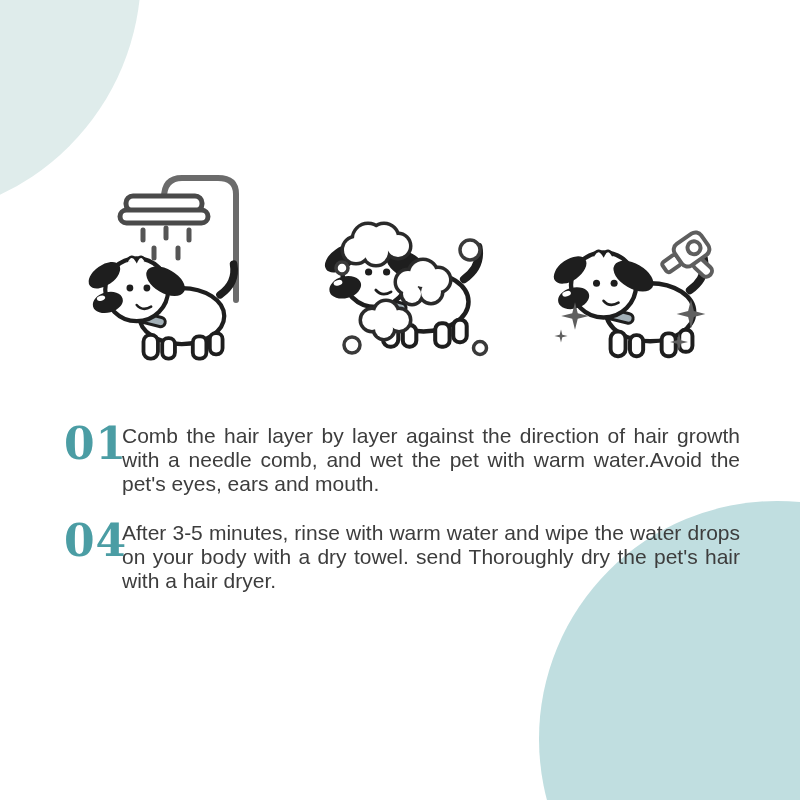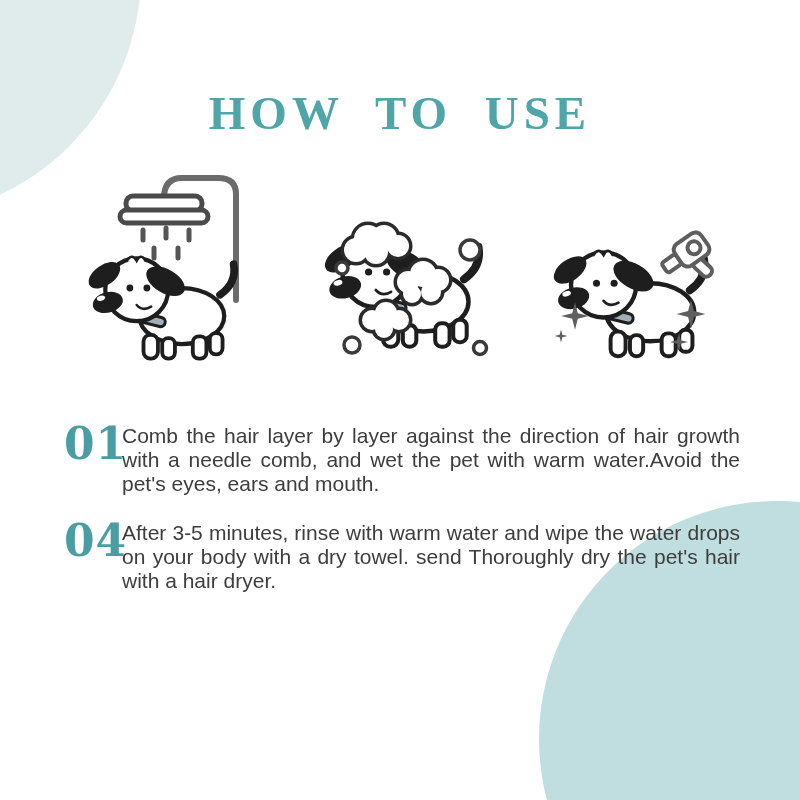--- a/index.html
+++ b/index.html
@@ -25,21 +25,20 @@
   .hidden-defs{position:absolute;width:0;height:0;}
 </style>
 </head>
 <body>
 
 <div class="canvas">
 
   <div class="decor-circle circle-tl"></div>
   <div class="decor-circle circle-br"></div>
 
-  <h1 class="page-title">HOW TO USE</h1>
 
   <svg class="hidden-defs" aria-hidden="true">
     <defs>
       <g id="dog-shape">
         <path d="M160,48 Q180,34 176,12" fill="none" stroke="#1e1e1e" stroke-width="9" stroke-linecap="round"></path>
         <ellipse cx="115" cy="73" rx="50" ry="33" fill="#fff" stroke="#1e1e1e" stroke-width="5"></ellipse>
         <rect x="70" y="95" width="17" height="28" rx="8" fill="#fff" stroke="#1e1e1e" stroke-width="4.5"></rect>
         <rect x="92" y="99" width="15" height="24" rx="7" fill="#fff" stroke="#1e1e1e" stroke-width="4.5"></rect>
         <rect x="128" y="97" width="16" height="26" rx="7" fill="#fff" stroke="#1e1e1e" stroke-width="4.5"></rect>
         <rect x="148" y="93" width="15" height="25" rx="7" fill="#fff" stroke="#1e1e1e" stroke-width="4.5"></rect>

